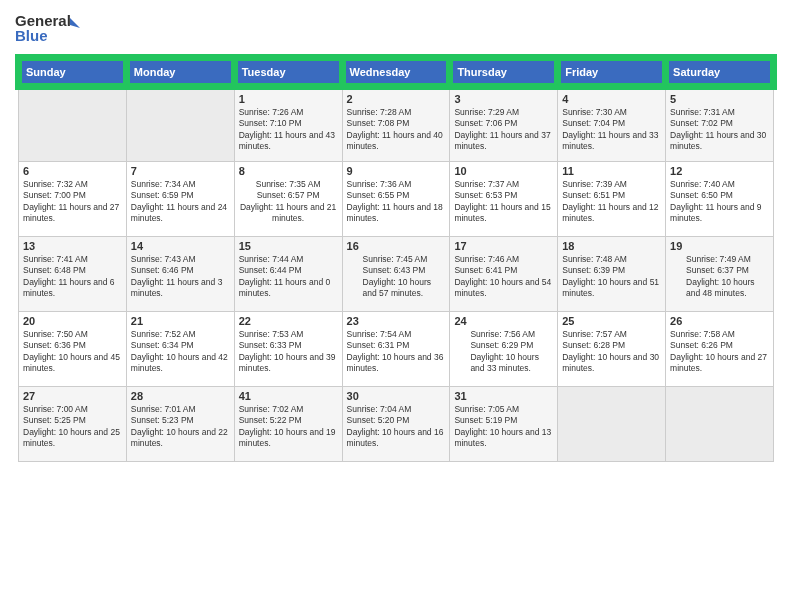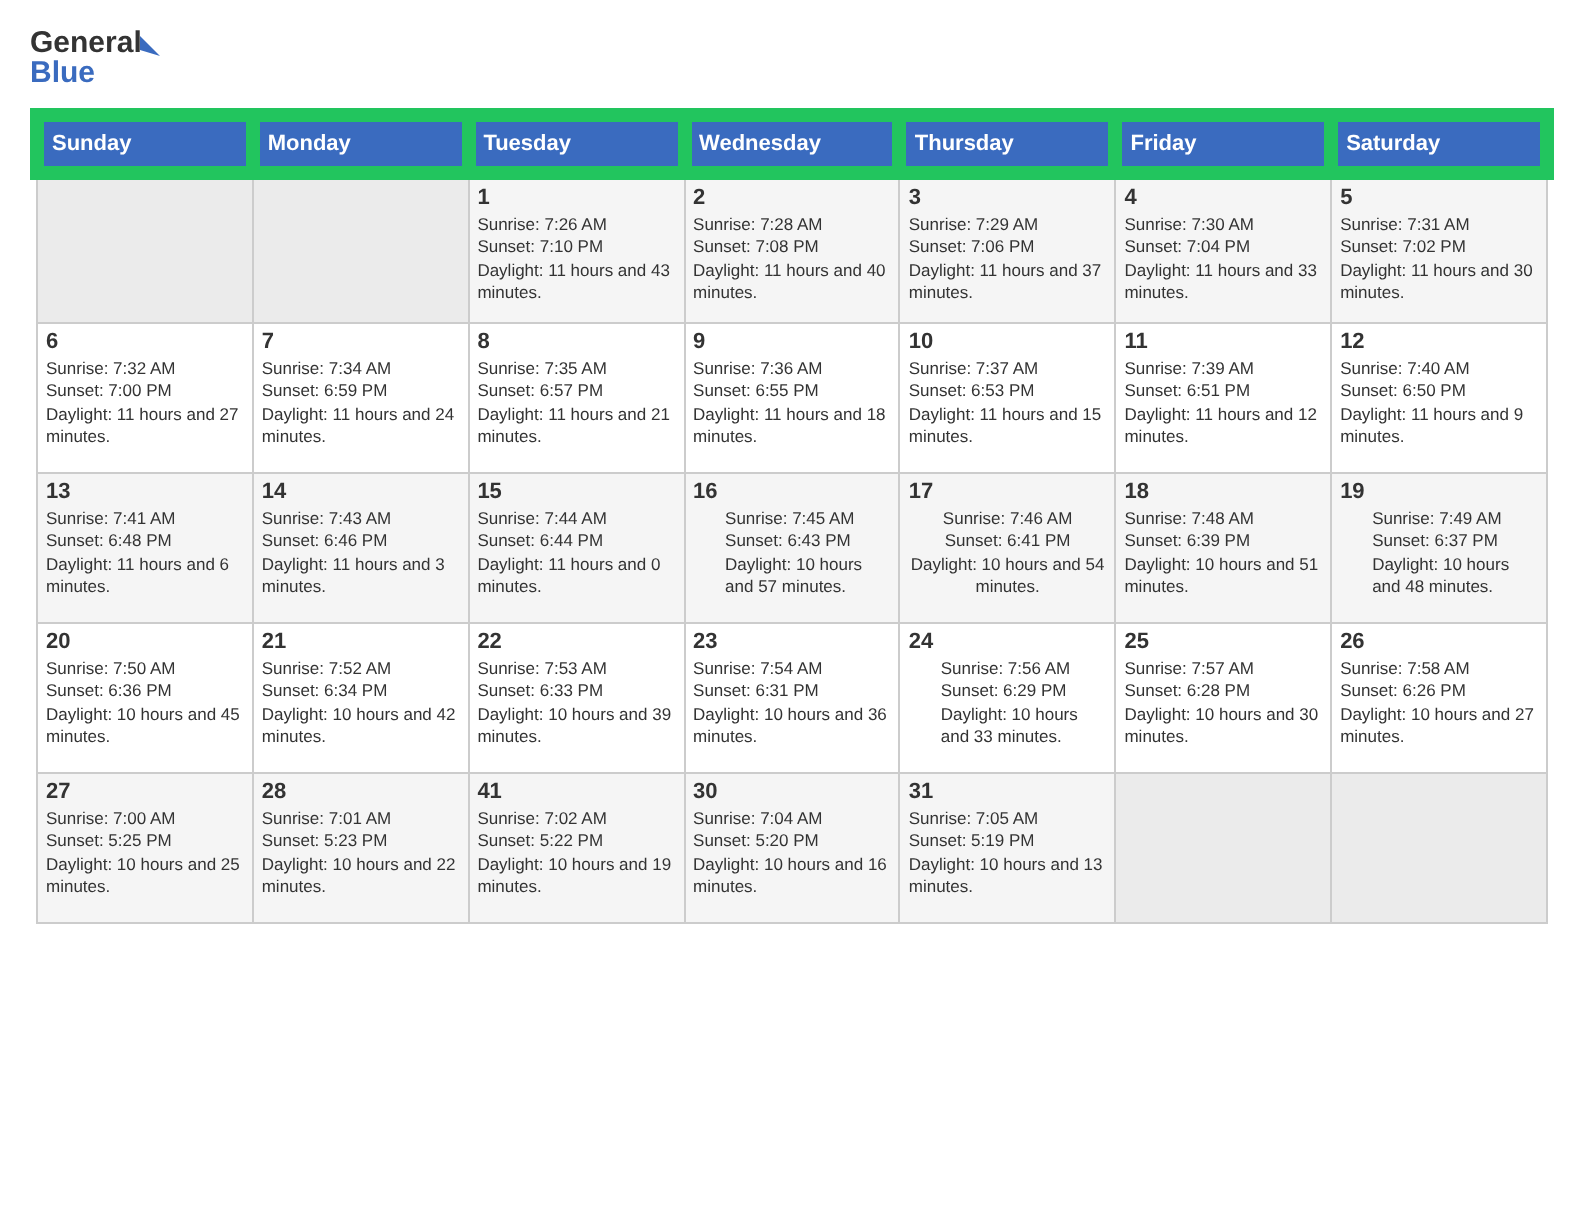--- a/index.html
+++ b/index.html
@@ -152,21 +152,21 @@
 Daylight: 11 hours and 27 minutes.</div>
           </td>
           <td>
             <span class="day-num">7</span>
             <div class="cell-text" style="white-space: pre-line;">Sunrise: 7:34 AM
 Sunset: 6:59 PM
 Daylight: 11 hours and 24 minutes.</div>
           </td>
           <td>
             <span class="day-num">8</span>
-            <div class="cell-text" style="white-space: pre-line;">Sunrise: 7:35 AM
+            <div class="cell-text" style="white-space: pre-line; text-align: center;">Sunrise: 7:35 AM
 Sunset: 6:57 PM
 Daylight: 11 hours and 21 minutes.</div>
           </td>
           <td>
             <span class="day-num">9</span>
             <div class="cell-text" style="white-space: pre-line;">Sunrise: 7:36 AM
 Sunset: 6:55 PM
 Daylight: 11 hours and 18 minutes.</div>
           </td>
           <td>
@@ -208,21 +208,21 @@
 Daylight: 11 hours and 0 minutes.</div>
           </td>
           <td>
             <span class="day-num">16</span>
             <div class="cell-text" style="white-space: pre-line; margin-left: 16px;">Sunrise: 7:45 AM
 Sunset: 6:43 PM
 Daylight: 10 hours and 57 minutes.</div>
           </td>
           <td>
             <span class="day-num">17</span>
-            <div class="cell-text" style="white-space: pre-line; text-align: center;">Sunrise: 7:46 AM
+            <div class="cell-text" style="white-space: pre-line;">Sunrise: 7:46 AM
 Sunset: 6:41 PM
 Daylight: 10 hours and 54 minutes.</div>
           </td>
           <td>
             <span class="day-num">18</span>
             <div class="cell-text" style="white-space: pre-line;">Sunrise: 7:48 AM
 Sunset: 6:39 PM
 Daylight: 10 hours and 51 minutes.</div>
           </td>
           <td>

